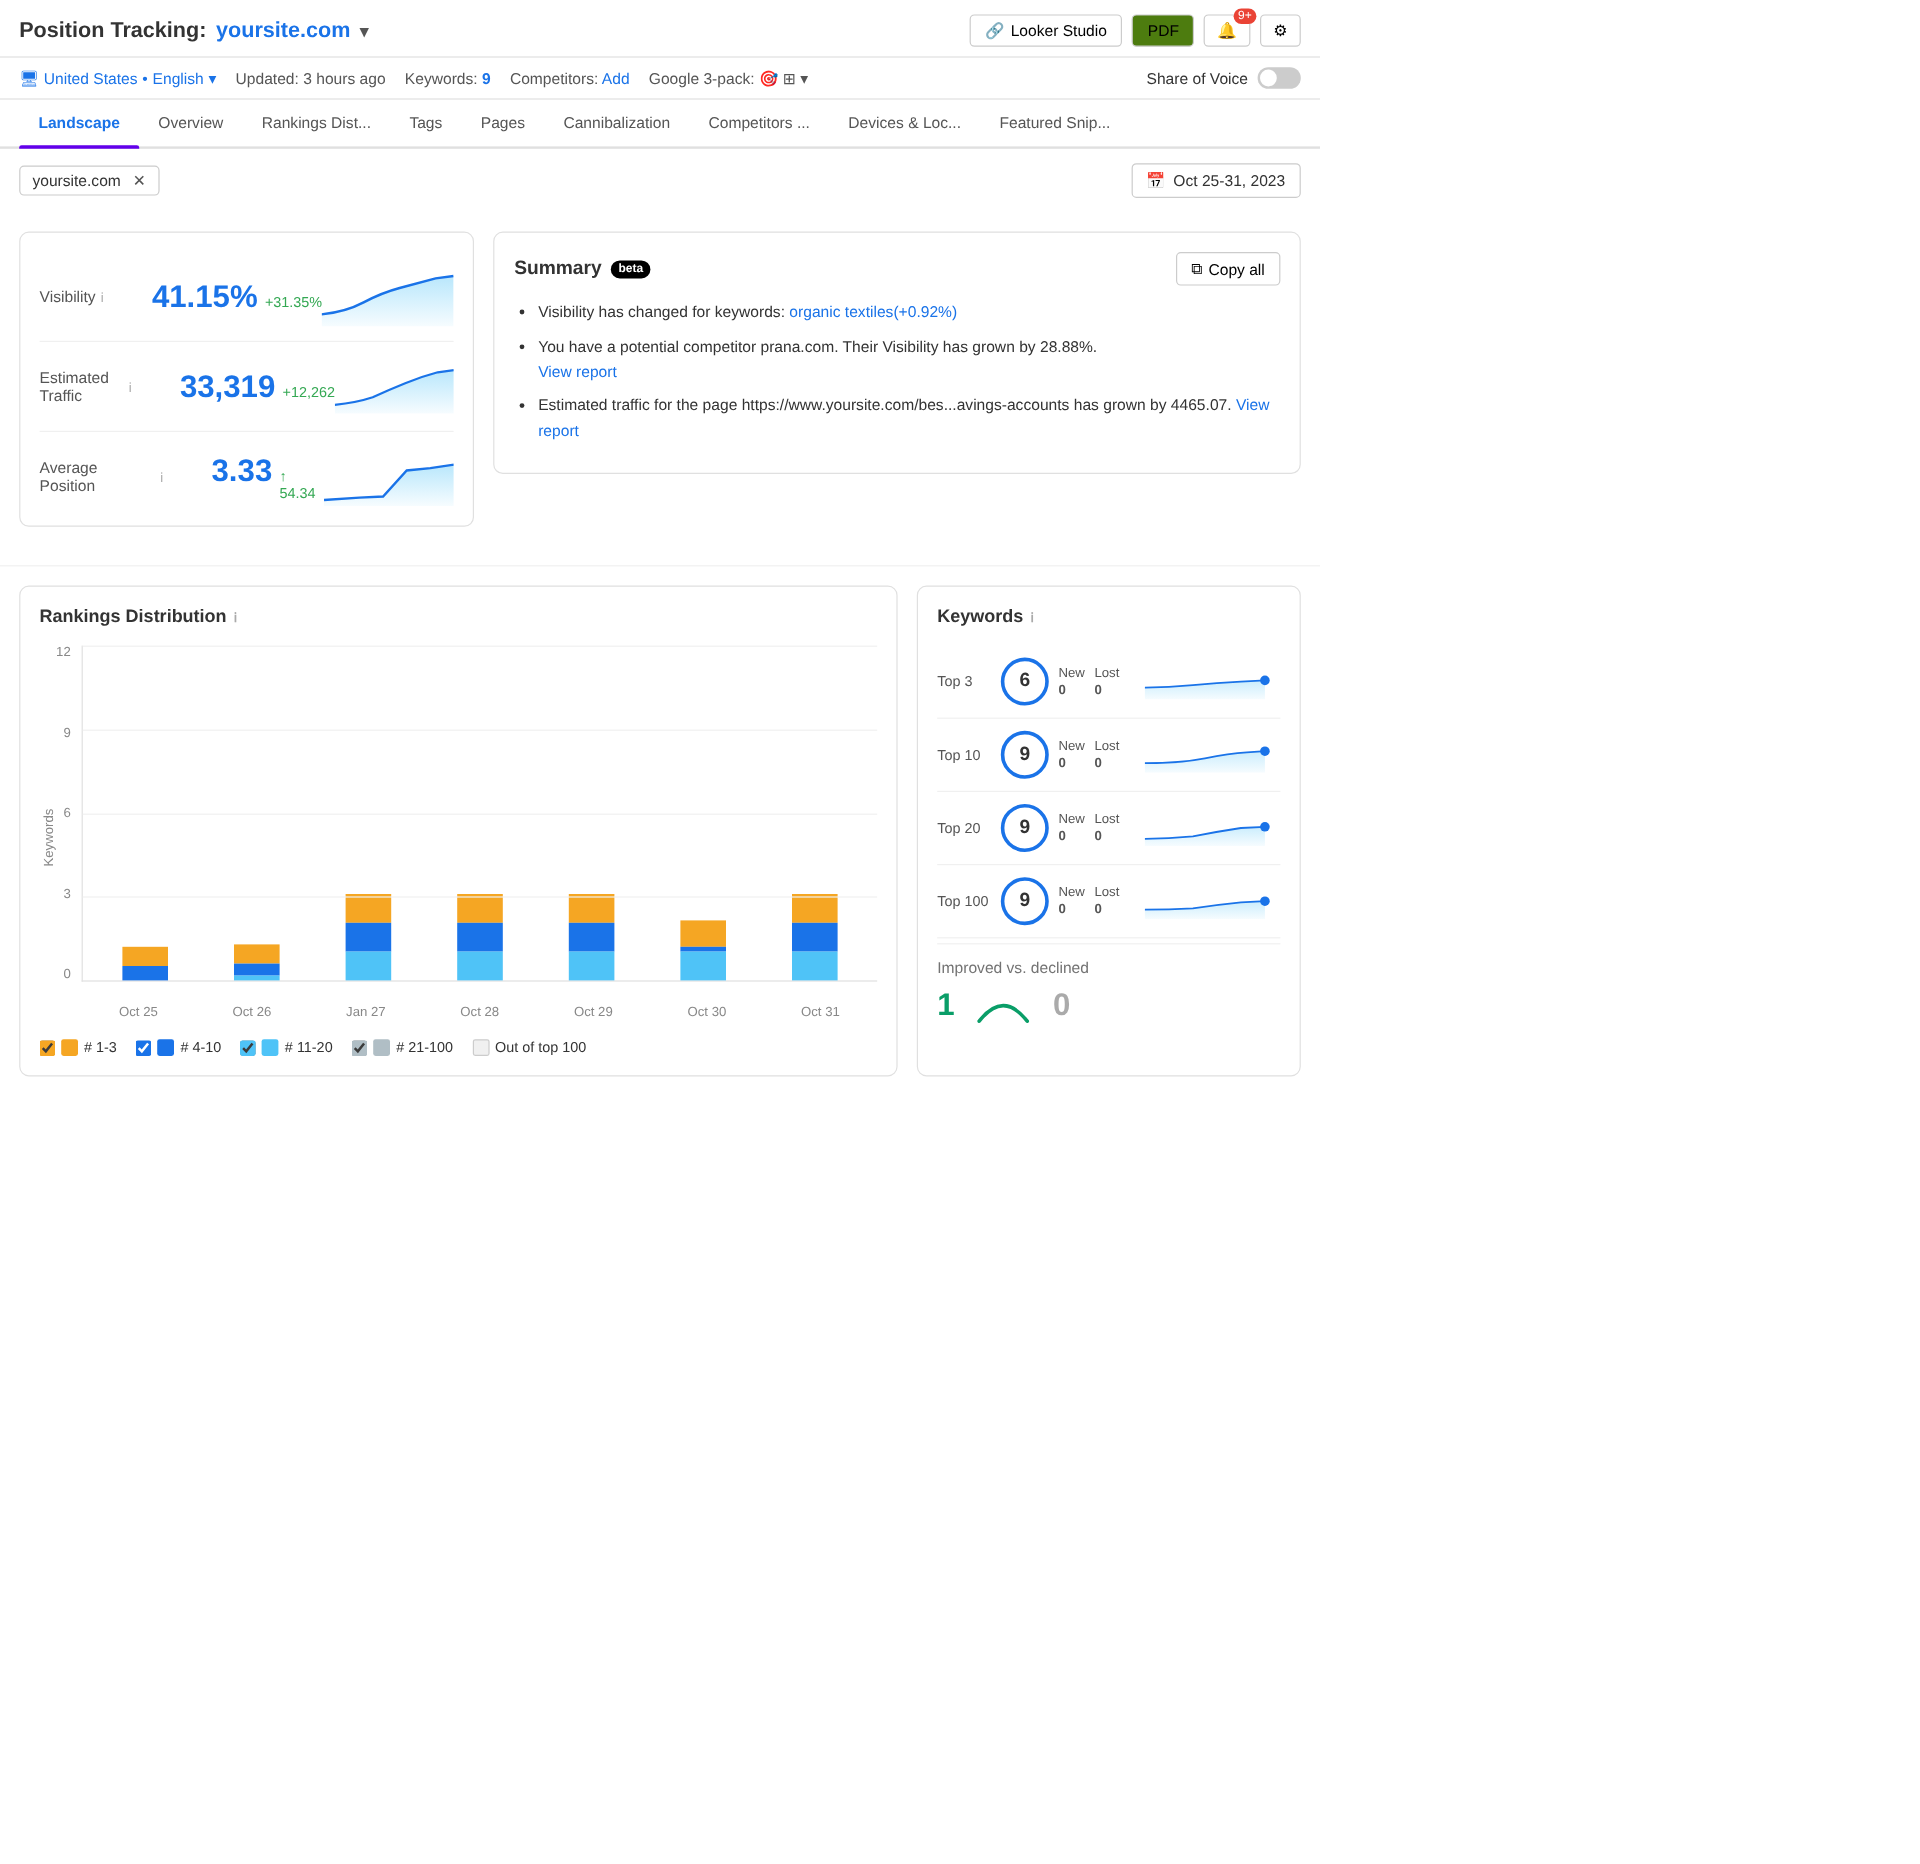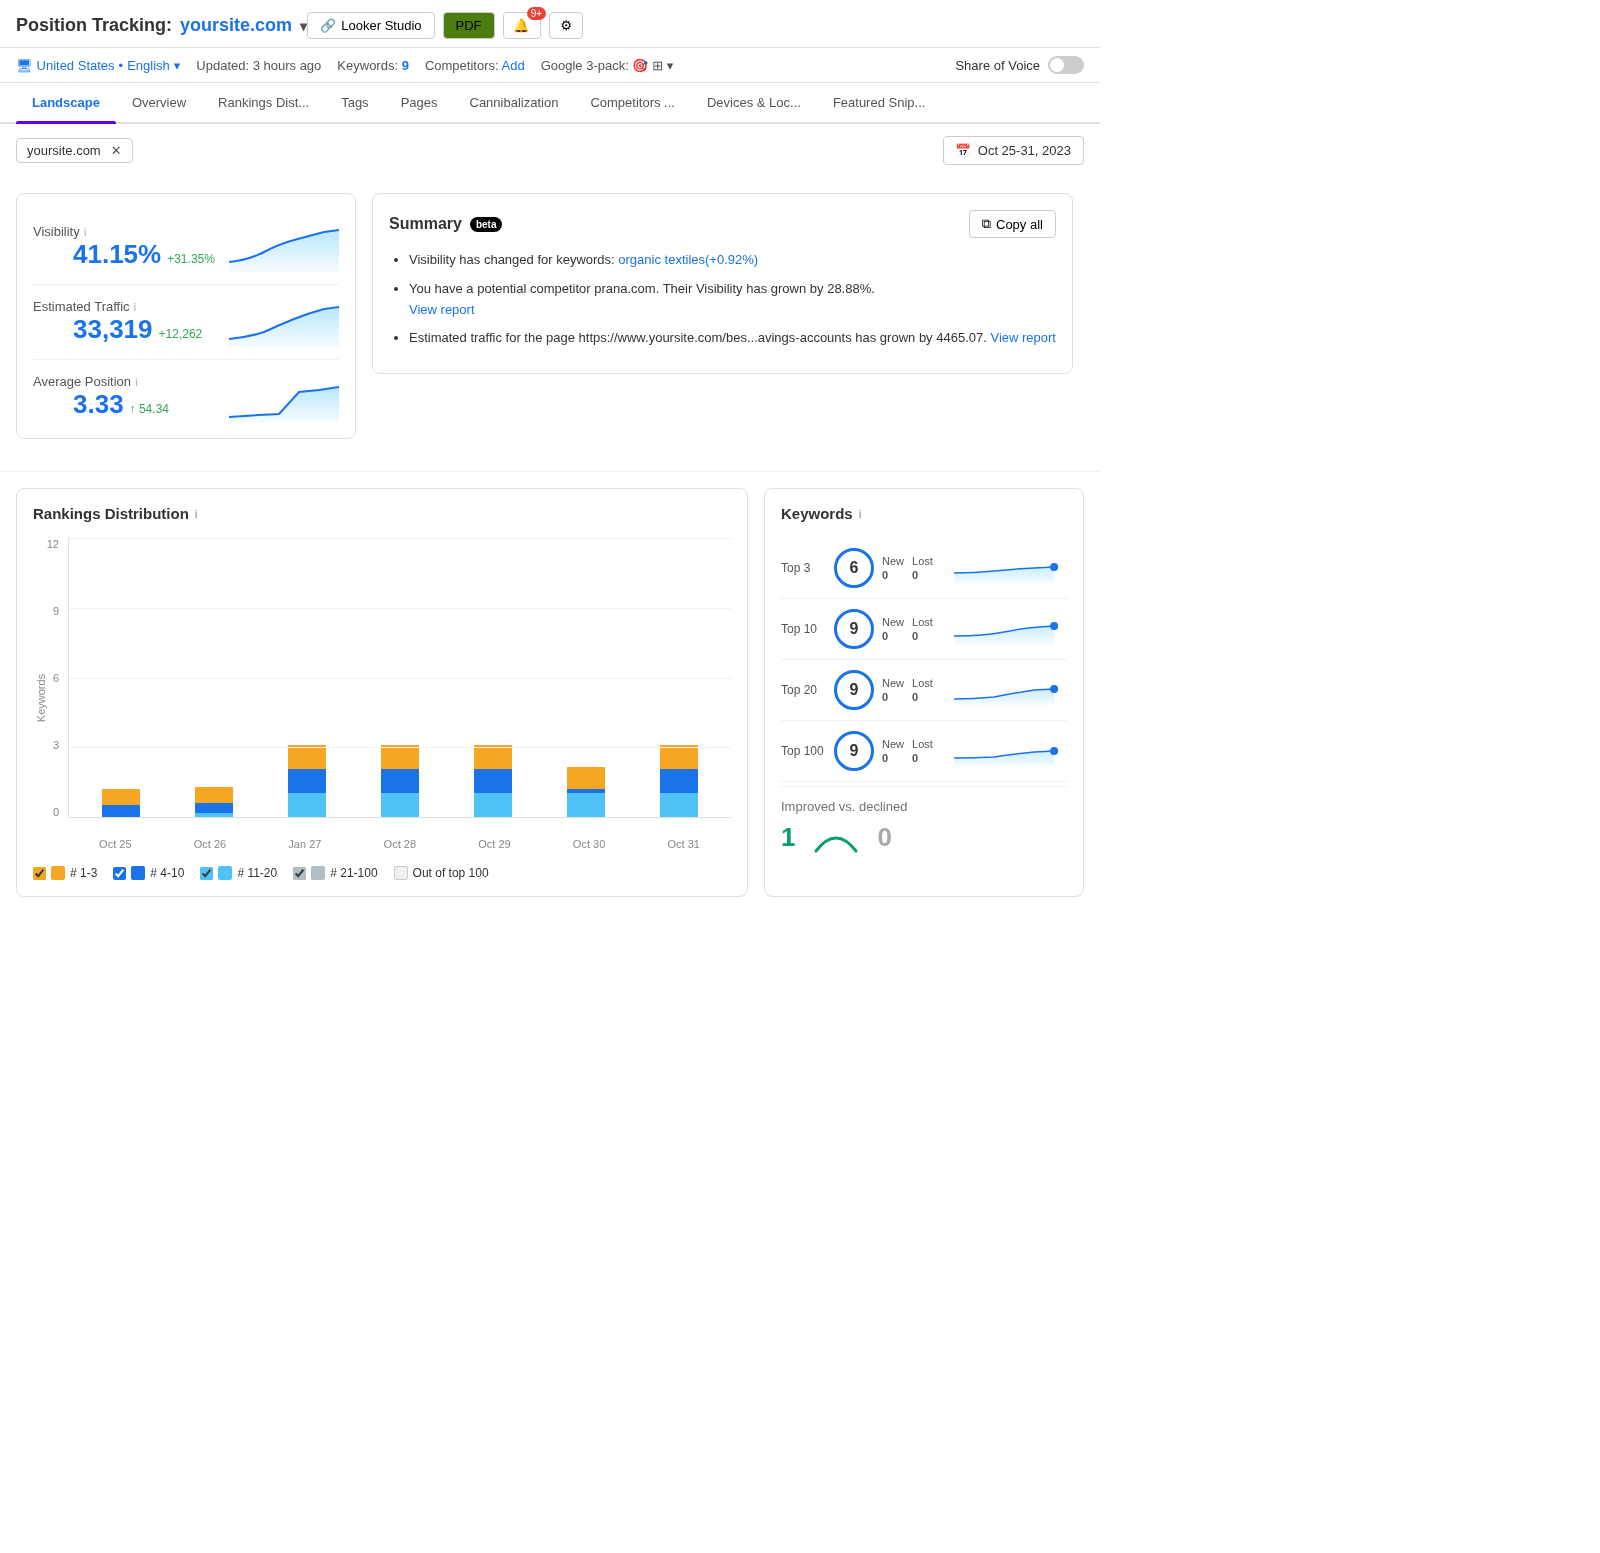--- a/index.html
+++ b/index.html
@@ -1,19 +1,19 @@
 <!DOCTYPE html>
 <html><head>
   <meta charset="utf-8">
   <style>
     * { box-sizing: border-box; margin: 0; padding: 0; }
     body { font-family: Arial, sans-serif; font-size: 13px; color: #333; background: #fff; width: 1100px; }
 
     
-    .header { display: flex; align-items: center; padding: 12px 16px 8px; border-bottom: 1px solid #e0e0e0; }
+    .header { display: flex; align-items: center; justify-content: space-between; padding: 12px 16px 8px; border-bottom: 1px solid #e0e0e0; }
     .header-title { display: flex; align-items: center; gap: 8px; font-size: 18px; font-weight: bold; }
     .header-title .site-name { color: #1a73e8; }
     .header-title .chevron { color: #555; font-size: 14px; }
     .header-actions { display: flex; align-items: center; gap: 8px; }
     .btn-looker { display: flex; align-items: center; gap: 5px; border: 1px solid #ccc; border-radius: 4px; padding: 5px 12px; cursor: pointer; font-size: 13px; background: #fff; }
     .btn-pdf { border: 1px solid #ccc; border-radius: 4px; padding: 5px 12px; cursor: pointer; font-size: 13px; background: #4d7c0f; }
     .notif-btn { position: relative; border: 1px solid #ccc; border-radius: 4px; padding: 5px 10px; cursor: pointer; background: #fff; }
     .notif-badge { position: absolute; top: -6px; right: -6px; background: #ea4335; color: #fff; border-radius: 10px; font-size: 10px; padding: 1px 4px; }
     .settings-btn { border: 1px solid #ccc; border-radius: 4px; padding: 5px 10px; cursor: pointer; background: #fff; }
 
@@ -82,21 +82,21 @@
     
     .summary-body::-webkit-scrollbar { width: 4px; }
     .summary-body::-webkit-scrollbar-thumb { background: #ccc; border-radius: 2px; }
 
     
     svg.mini { width: 110px; height: 50px; }
 
     
     .page-wrapper { max-width: 1100px; background: #fff; }
 
-    .metrics-left { display: flex; flex-direction: column; gap: 0; }
+    .metrics-left { display: flex; flex-direction: row; gap: 0; }
     .metric-num-row { display: flex; align-items: baseline; gap: 0; }
   </style>
 </head>
 <body>
 
 <div class="page-wrapper">
 
   <div class="header">
     <div class="header-title">
       <span>Position Tracking:</span>

